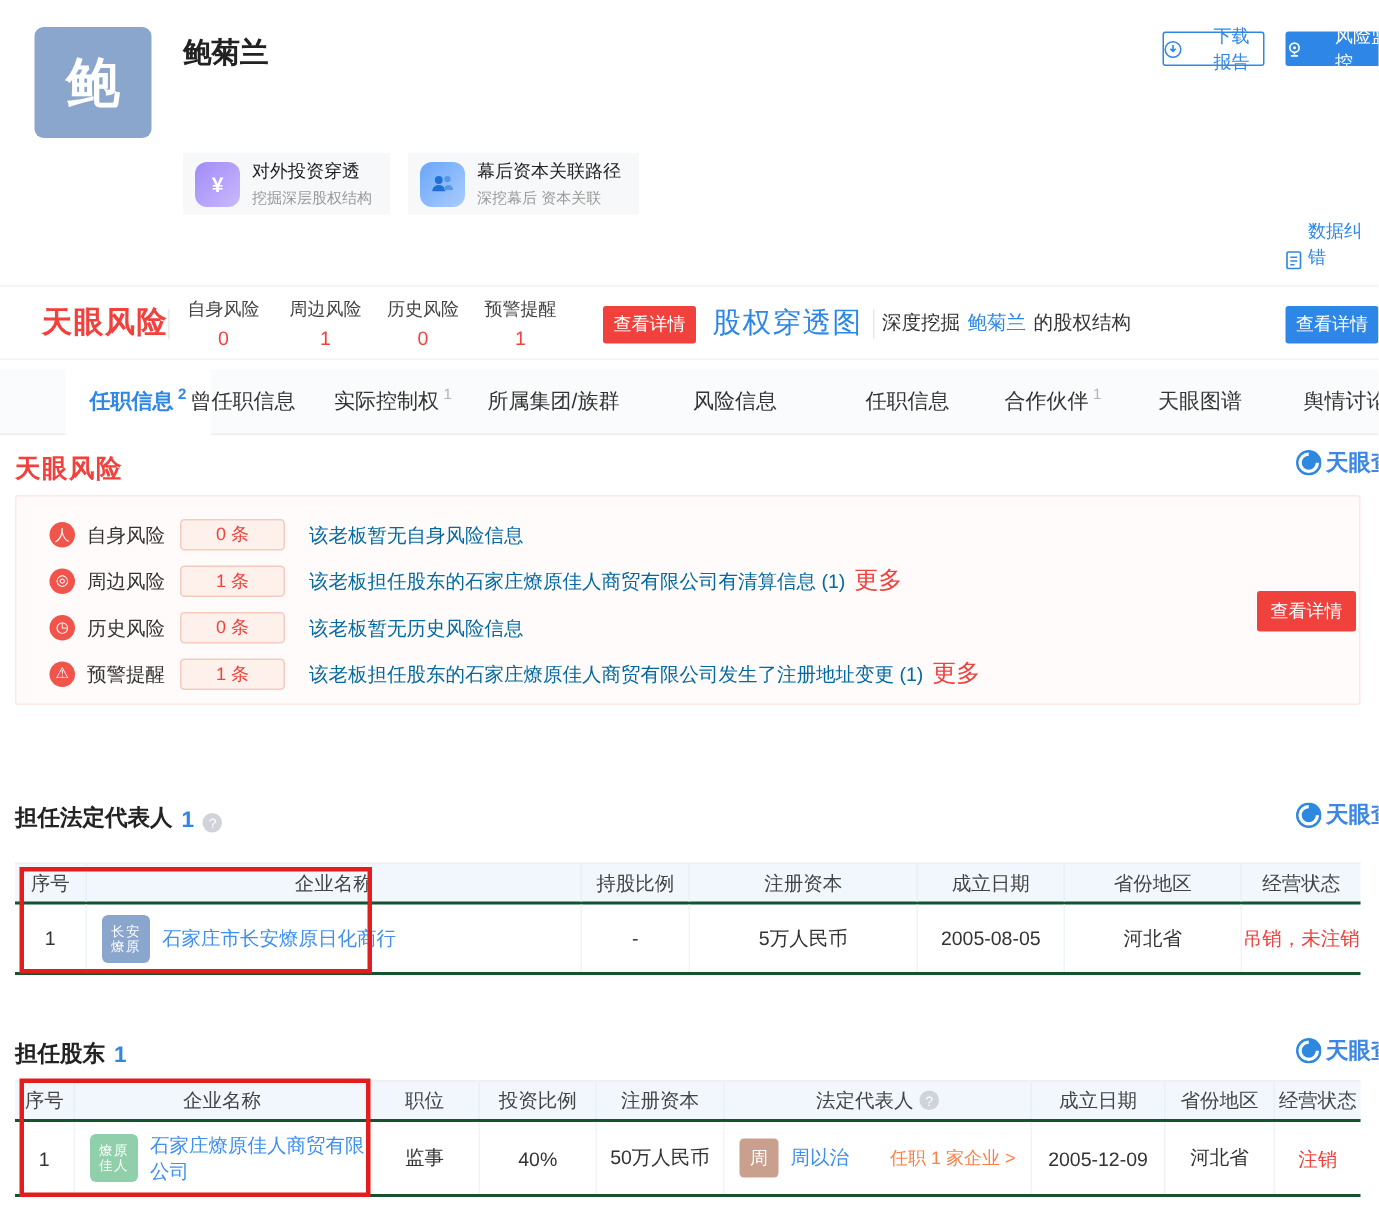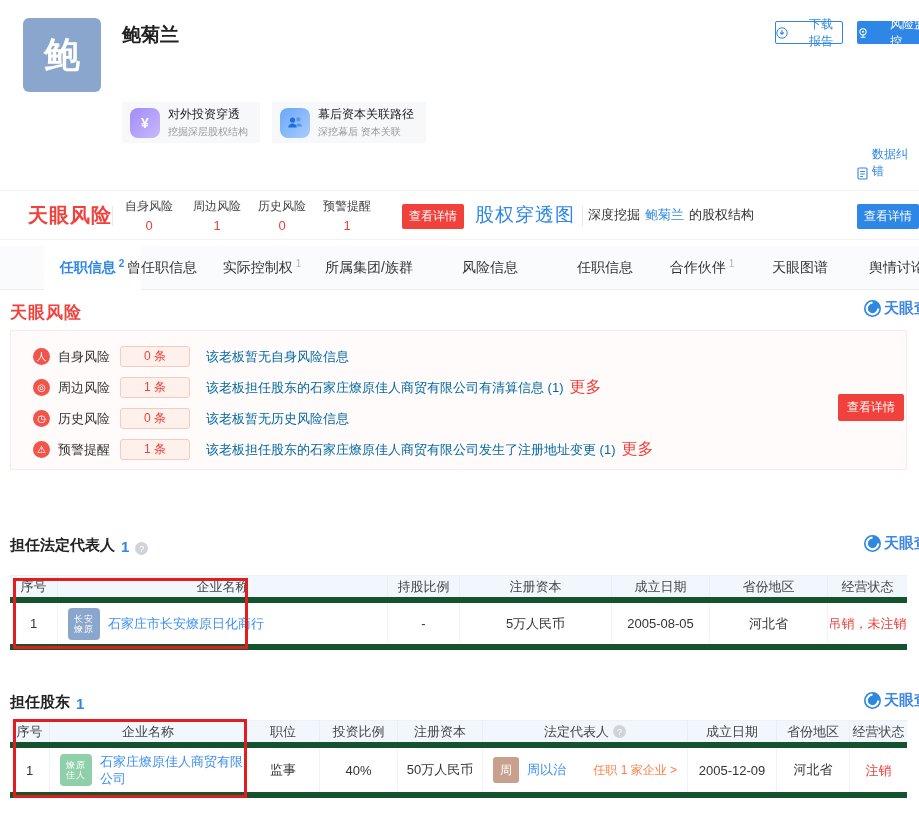--- a/index.html
+++ b/index.html
@@ -61,21 +61,21 @@
     display:flex;align-items:center;justify-content:center;margin-right:8px;flex:none}
   .risk-lb{width:62px;font-size:13px;color:#333}
   .pill{width:70px;height:21px;line-height:19px;text-align:center;border:1px solid #f6cabe;background:#fef1ec;
     color:var(--accent-red);font-size:12px;border-radius:3px;margin-right:16px}
   .risk-desc{font-size:13px;color:#0369a1}
   .more{color:var(--accent-red);margin-left:6px;cursor:pointer}
   .panel-btn{left:827px;top:63px;width:66px;height:27px;background:var(--accent-red);color:#fff;position:absolute}
 
   
   .tbl{width:897px}
-  .tr{display:flex;border-bottom:6px solid #14532d}
+  .tr{display:flex;border-bottom:2px solid #14532d}
   .tr>div{display:flex;align-items:center;justify-content:center;font-size:13px;color:#333;
     border-right:1px solid #e9eff8;text-align:center}
   .tr>div:last-child{border-right:none}
   .thead{background:var(--table-header-bg);height:28px;border-top:1px solid #eef0f3}
   .thead>div{color:#444}
   .trow>div{border-right:1px solid #f0f3f8}
   .cell-co{justify-content:flex-start !important;padding-left:10px;gap:8px;text-align:left !important}
   .co-badge{width:32px;height:32px;border-radius:4px;color:#fff;font-size:9px;line-height:10px;letter-spacing:1px;
     display:flex;flex-direction:column;align-items:center;justify-content:center;flex:none}
   .co-link{color:var(--link-blue);cursor:pointer;line-height:17px}

